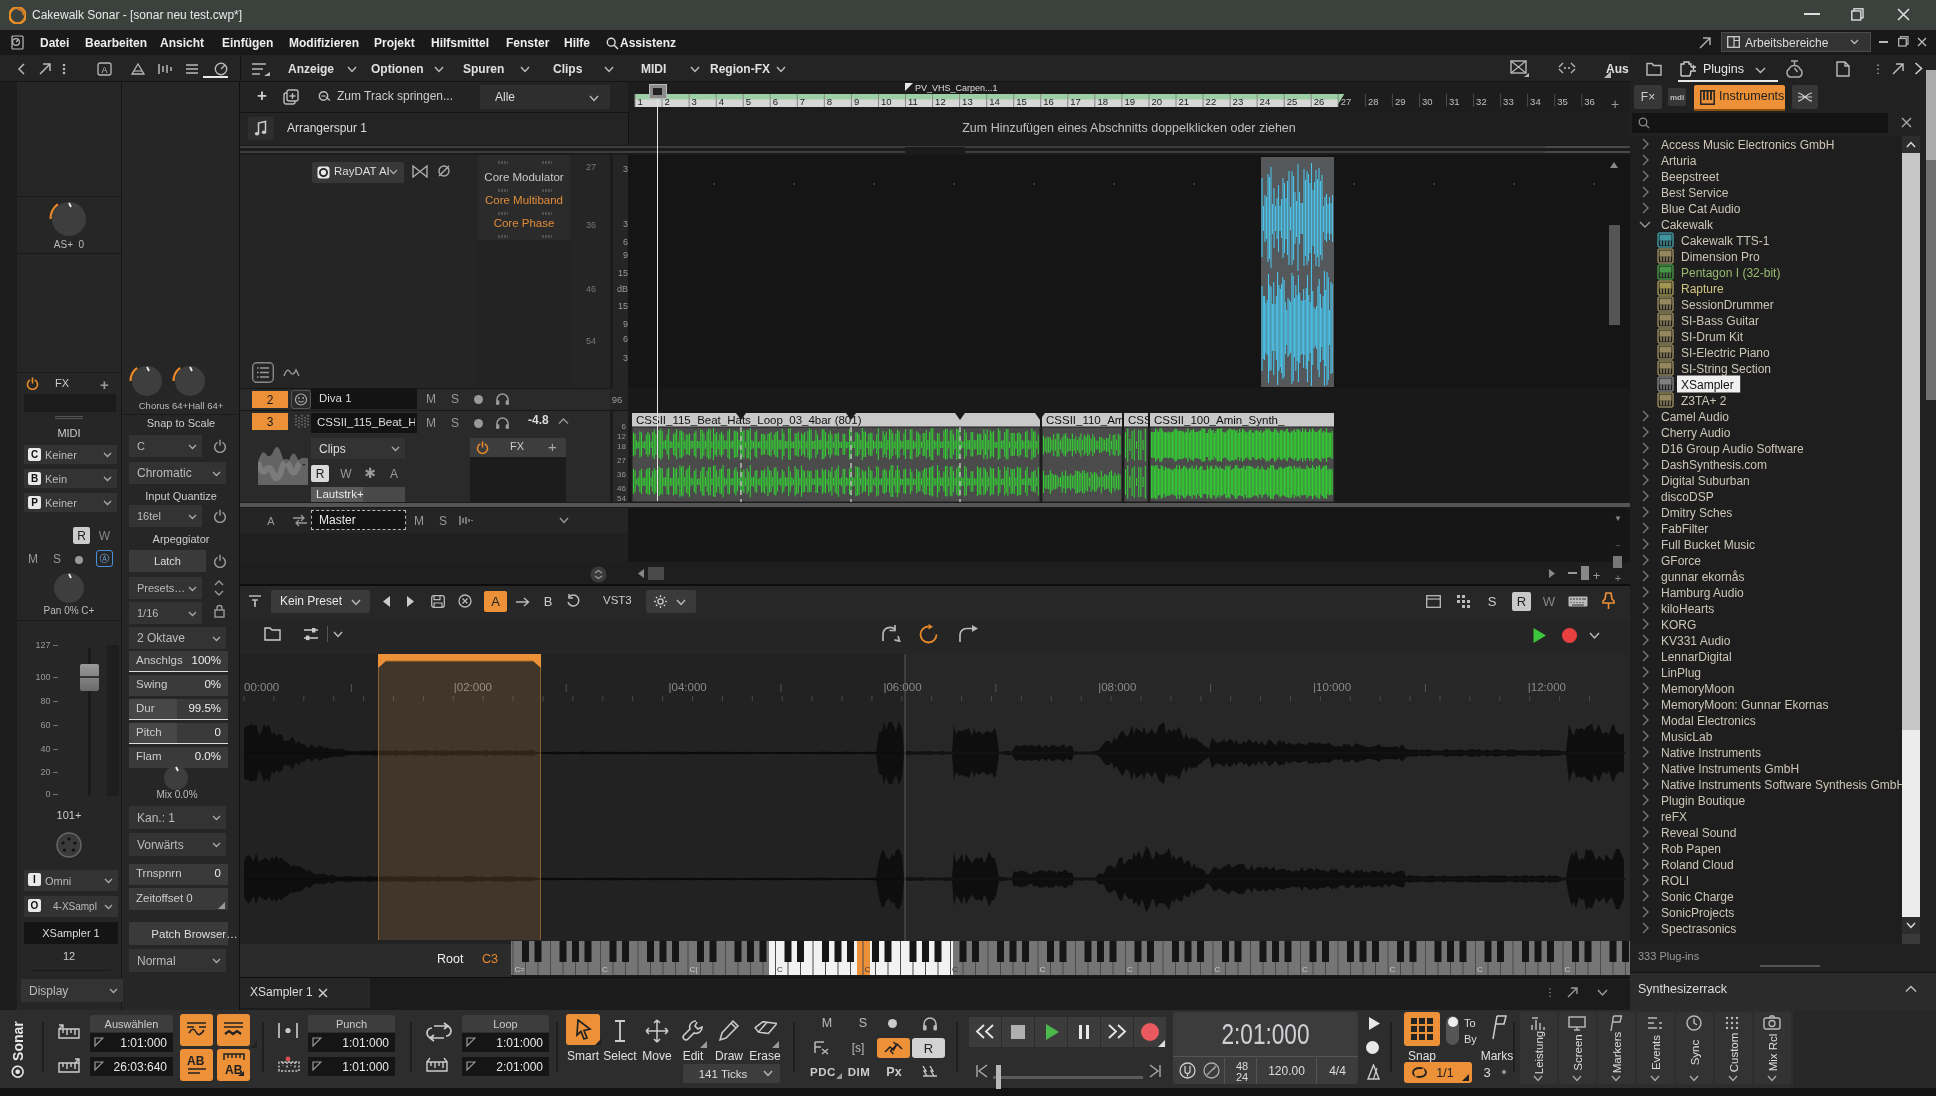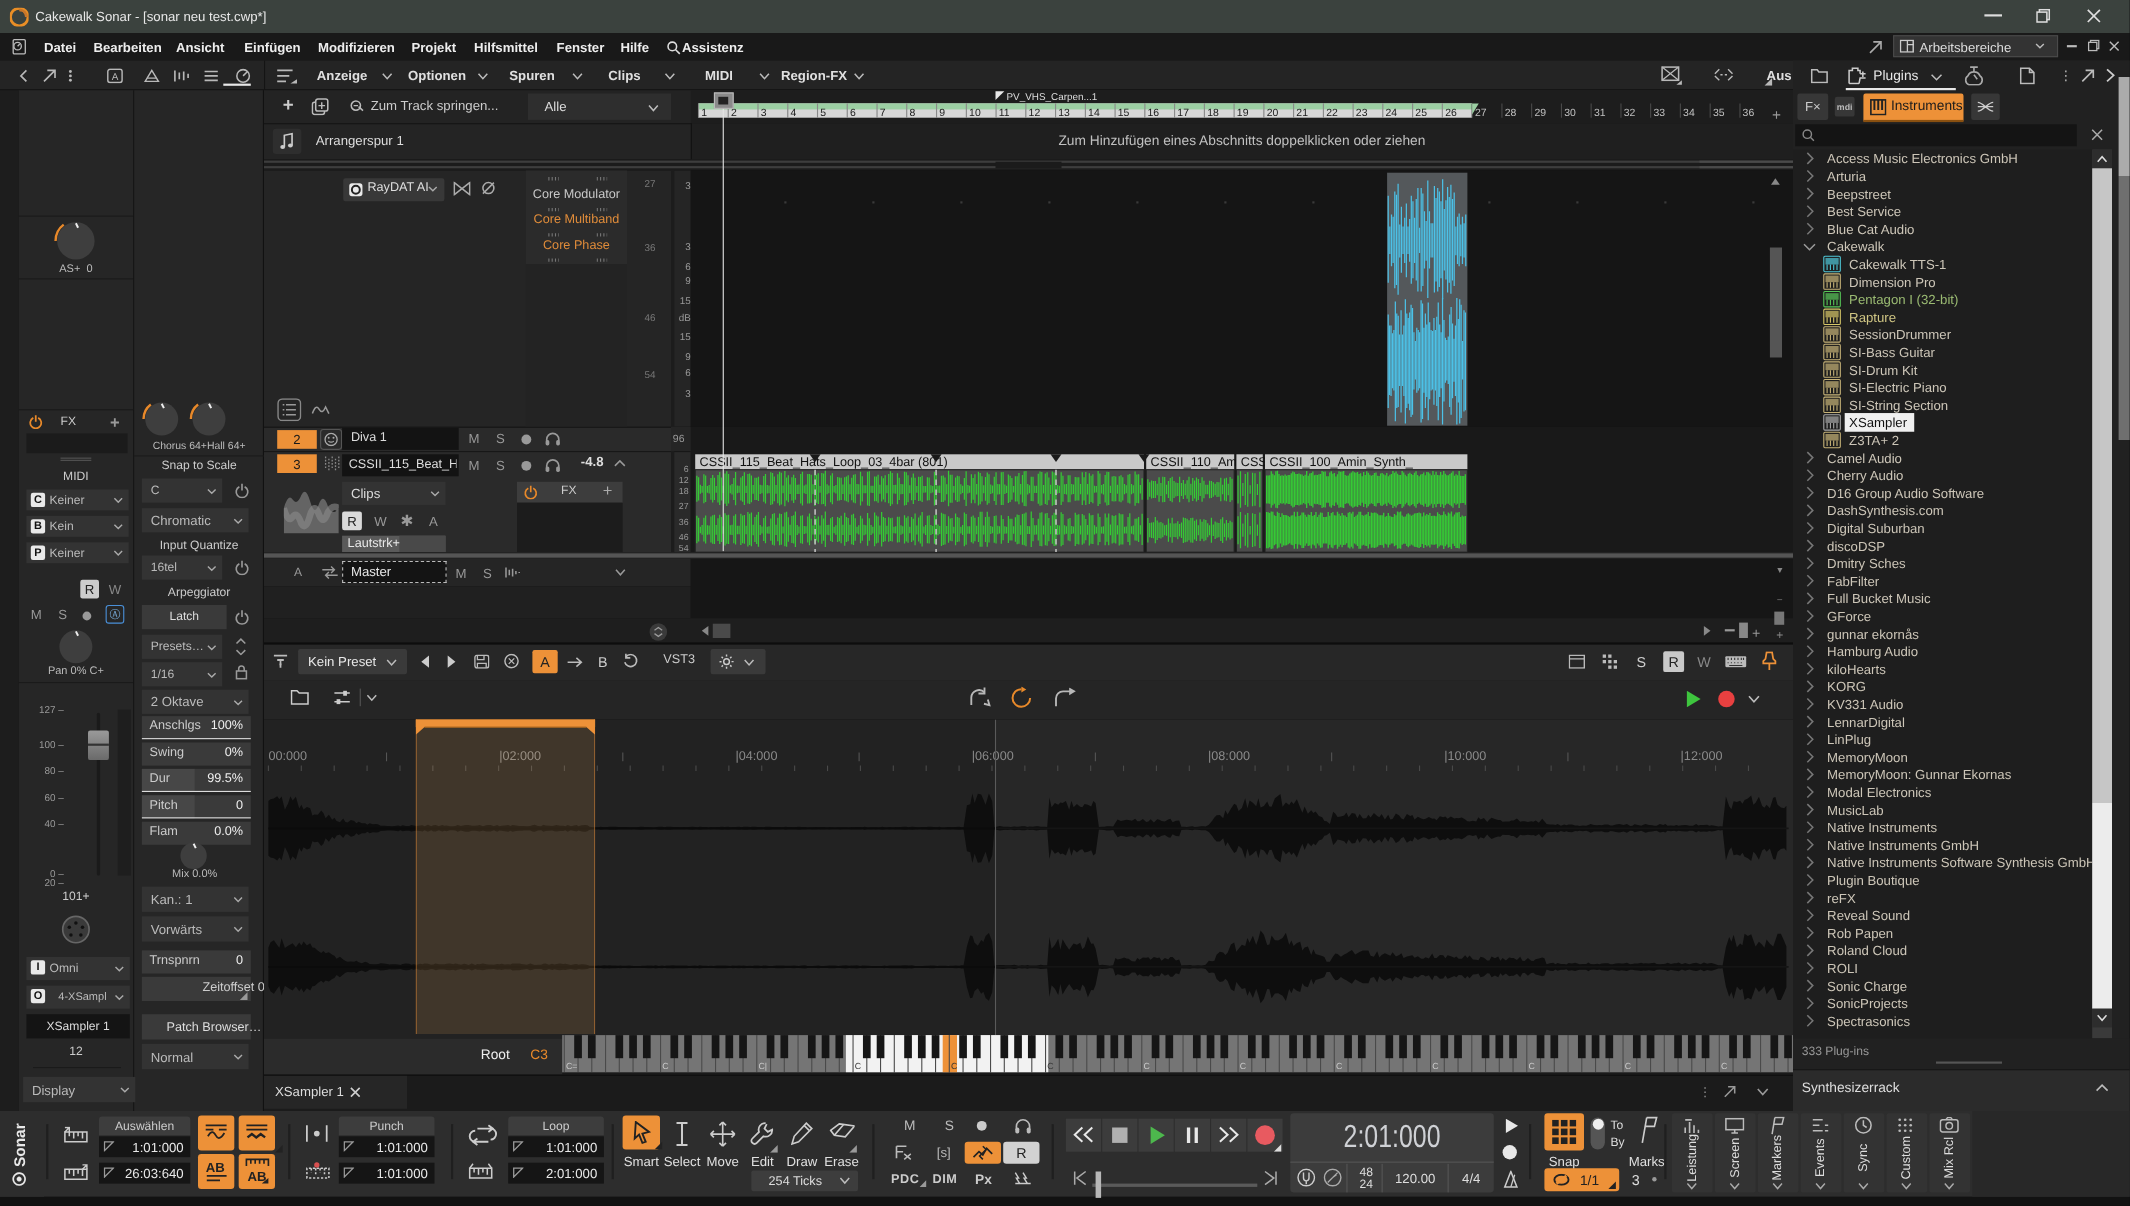--- a/index.html
+++ b/index.html
@@ -173,21 +173,21 @@
     <circle cx="18" cy="18" r="15" fill="#3e3e3e"></circle>
     <path d="M 18 4 L 20 8" stroke="#eee" stroke-width="1.8"></path>
   </svg>
 <div class="ctr" style="left:17px;top:604px;width:104px;height:13px;color:#bbb;font-size:10px;">Pan 0% C+</div>
 <div style="left:17px;top:620px;width:104px;height:1px;background:#1a1a1a;"></div>
 <div class="t" style="left:20px;top:640px;width:38px;height:10px;color:#999;font-size:9px;justify-content:flex-end;display:flex;">127 –</div>
 <div class="t" style="left:20px;top:672px;width:38px;height:10px;color:#999;font-size:9px;justify-content:flex-end;display:flex;">100 –</div>
 <div class="t" style="left:20px;top:696px;width:38px;height:10px;color:#999;font-size:9px;justify-content:flex-end;display:flex;">80 –</div>
 <div class="t" style="left:20px;top:720px;width:38px;height:10px;color:#999;font-size:9px;justify-content:flex-end;display:flex;">60 –</div>
 <div class="t" style="left:20px;top:744px;width:38px;height:10px;color:#999;font-size:9px;justify-content:flex-end;display:flex;">40 –</div>
-<div class="t" style="left:20px;top:797px;width:38px;height:10px;color:#999;font-size:9px;justify-content:flex-end;display:flex;">20 –</div>
+<div class="t" style="left:20px;top:767px;width:38px;height:10px;color:#999;font-size:9px;justify-content:flex-end;display:flex;">20 –</div>
 <div class="t" style="left:20px;top:789px;width:38px;height:10px;color:#999;font-size:9px;justify-content:flex-end;display:flex;">0 –</div>
 <div style="left:88px;top:648px;width:3px;height:148px;background:#1a1a1a;border-radius:2px;"></div>
 <div style="left:80px;top:664px;width:19px;height:27px;background:linear-gradient(#9a9a9a,#6a6a6a);border-radius:2px;"></div>
 <div style="left:80px;top:676px;width:19px;height:2px;background:#333;"></div>
 <div style="left:107px;top:645px;width:12px;height:151px;background:#1e1e1e;"></div>
 <div class="ctr" style="left:17px;top:808px;width:104px;height:14px;color:#ccc;font-size:11px;">101+</div>
 <svg style="left:55px;top:831px" width="28" height="28" viewBox="0 0 28 28">
     <circle cx="14" cy="14" r="12" fill="#3a3a3a" stroke="#666" stroke-width="1.5"></circle>
     <circle cx="14" cy="8" r="1.6" fill="#111"></circle>
     <circle cx="8" cy="12" r="1.6" fill="#111"></circle>
@@ -312,21 +312,21 @@
   </svg>
 <div style="left:129px;top:833px;width:97px;height:23px;background:#333;"></div>
 <div class="lft t" style="left:137px;top:835px;width:77px;height:19px;color:#bbb;font-size:12px;">Vorwärts</div>
 <svg style="left:212px;top:842px" width="9" height="6" viewBox="0 0 9 6">
     <path d="M1 1 L4.5 4.5 L8 1" fill="none" stroke="#aaa" stroke-width="1.3"></path>
   </svg>
 <div style="left:129px;top:864px;width:99px;height:21px;background:#3a3a3a;"></div>
 <div class="t" style="left:136px;top:867px;height:14px;color:#ccc;font-size:11.5px;">Trnspnrn</div>
 <div class="t" style="left:129px;top:867px;width:92px;height:14px;color:#eee;font-size:11.5px;justify-content:flex-end;display:flex;">0</div>
 <div style="left:129px;top:888px;width:99px;height:22px;background:#3a3a3a;"></div>
-<div class="t" style="left:136px;top:892px;height:14px;color:#ccc;font-size:11.5px;margin-left:48px;">Zeitoffset 0</div>
+<div class="t" style="left:136px;top:892px;height:14px;color:#ccc;font-size:11.5px;">Zeitoffset 0</div>
 <svg style="left:218px;top:901px" width="8" height="8" viewBox="0 0 8 8">
     <path d="M7 8 l-7 0 l7 -7 z" fill="#999"></path>
   </svg>
 <div class="ctr t" style="left:129px;top:922px;width:99px;height:23px;background:#3a3a3a;color:#ddd;font-size:11.5px;padding-left:32px;">Patch Browser…</div>
 <div style="left:129px;top:949px;width:97px;height:23px;background:#333;"></div>
 <div class="lft t" style="left:137px;top:951px;width:77px;height:19px;color:#bbb;font-size:12px;">Normal</div>
 <svg style="left:212px;top:958px" width="9" height="6" viewBox="0 0 9 6">
     <path d="M1 1 L4.5 4.5 L8 1" fill="none" stroke="#aaa" stroke-width="1.3"></path>
   </svg>
 <div style="left:240px;top:82px;width:1390px;height:30px;background:#232323;"></div>
@@ -2400,21 +2400,21 @@
 <svg style="left:754px;top:1021px" width="23" height="19" viewBox="0 0 23 19">
     <path d="M8 1 L22 1 L15 12 H5 L1 8 Z M5 12 L12 1" fill="none" stroke="#ccc" stroke-width="1.5" transform="rotate(8 11 8)"></path>
   </svg>
 <svg style="left:700px;top:1040px" width="8" height="8" viewBox="0 0 8 8">
     <path d="M7 8 l-7 0 l7 -7 z" fill="#999"></path>
   </svg>
 <svg style="left:772px;top:1040px" width="8" height="8" viewBox="0 0 8 8">
     <path d="M7 8 l-7 0 l7 -7 z" fill="#999"></path>
   </svg>
 <div style="left:683px;top:1064px;width:97px;height:19px;background:#3d3d3d;border-radius:2px;"></div>
-<div class="ctr" style="left:683px;top:1064px;width:80px;height:19px;color:#ddd;font-size:11.5px;">254 Ticks</div>
+<div class="ctr" style="left:683px;top:1064px;width:80px;height:19px;color:#ddd;font-size:11.5px;">141 Ticks</div>
 <svg style="left:763px;top:1070px" width="10" height="7" viewBox="0 0 10 7">
     <path d="M1 1 L5 5.5 L9 1" fill="none" stroke="#bbb" stroke-width="1.4"></path>
   </svg>
 <div style="left:793px;top:1022px;width:2px;height:50px;background:#1f1f1f;"></div>
 <div class="ctr" style="left:820px;top:1016px;width:14px;height:14px;color:#bbb;font-size:12.5px;">M</div>
 <div class="ctr" style="left:856px;top:1016px;width:14px;height:14px;color:#bbb;font-size:12.5px;">S</div>
 <div style="left:888px;top:1019px;width:9px;height:9px;background:#ccc;border-radius:50%;"></div>
 <svg style="left:922px;top:1016px" width="16" height="15" viewBox="0 0 16 15">
     <path d="M2 10 V8 a6 6 0 0 1 12 0 v2" fill="none" stroke="#bbb" stroke-width="1.5"></path>
     <rect x="1" y="9" width="3.6" height="5.5" rx="1.6" fill="#bbb"></rect>

